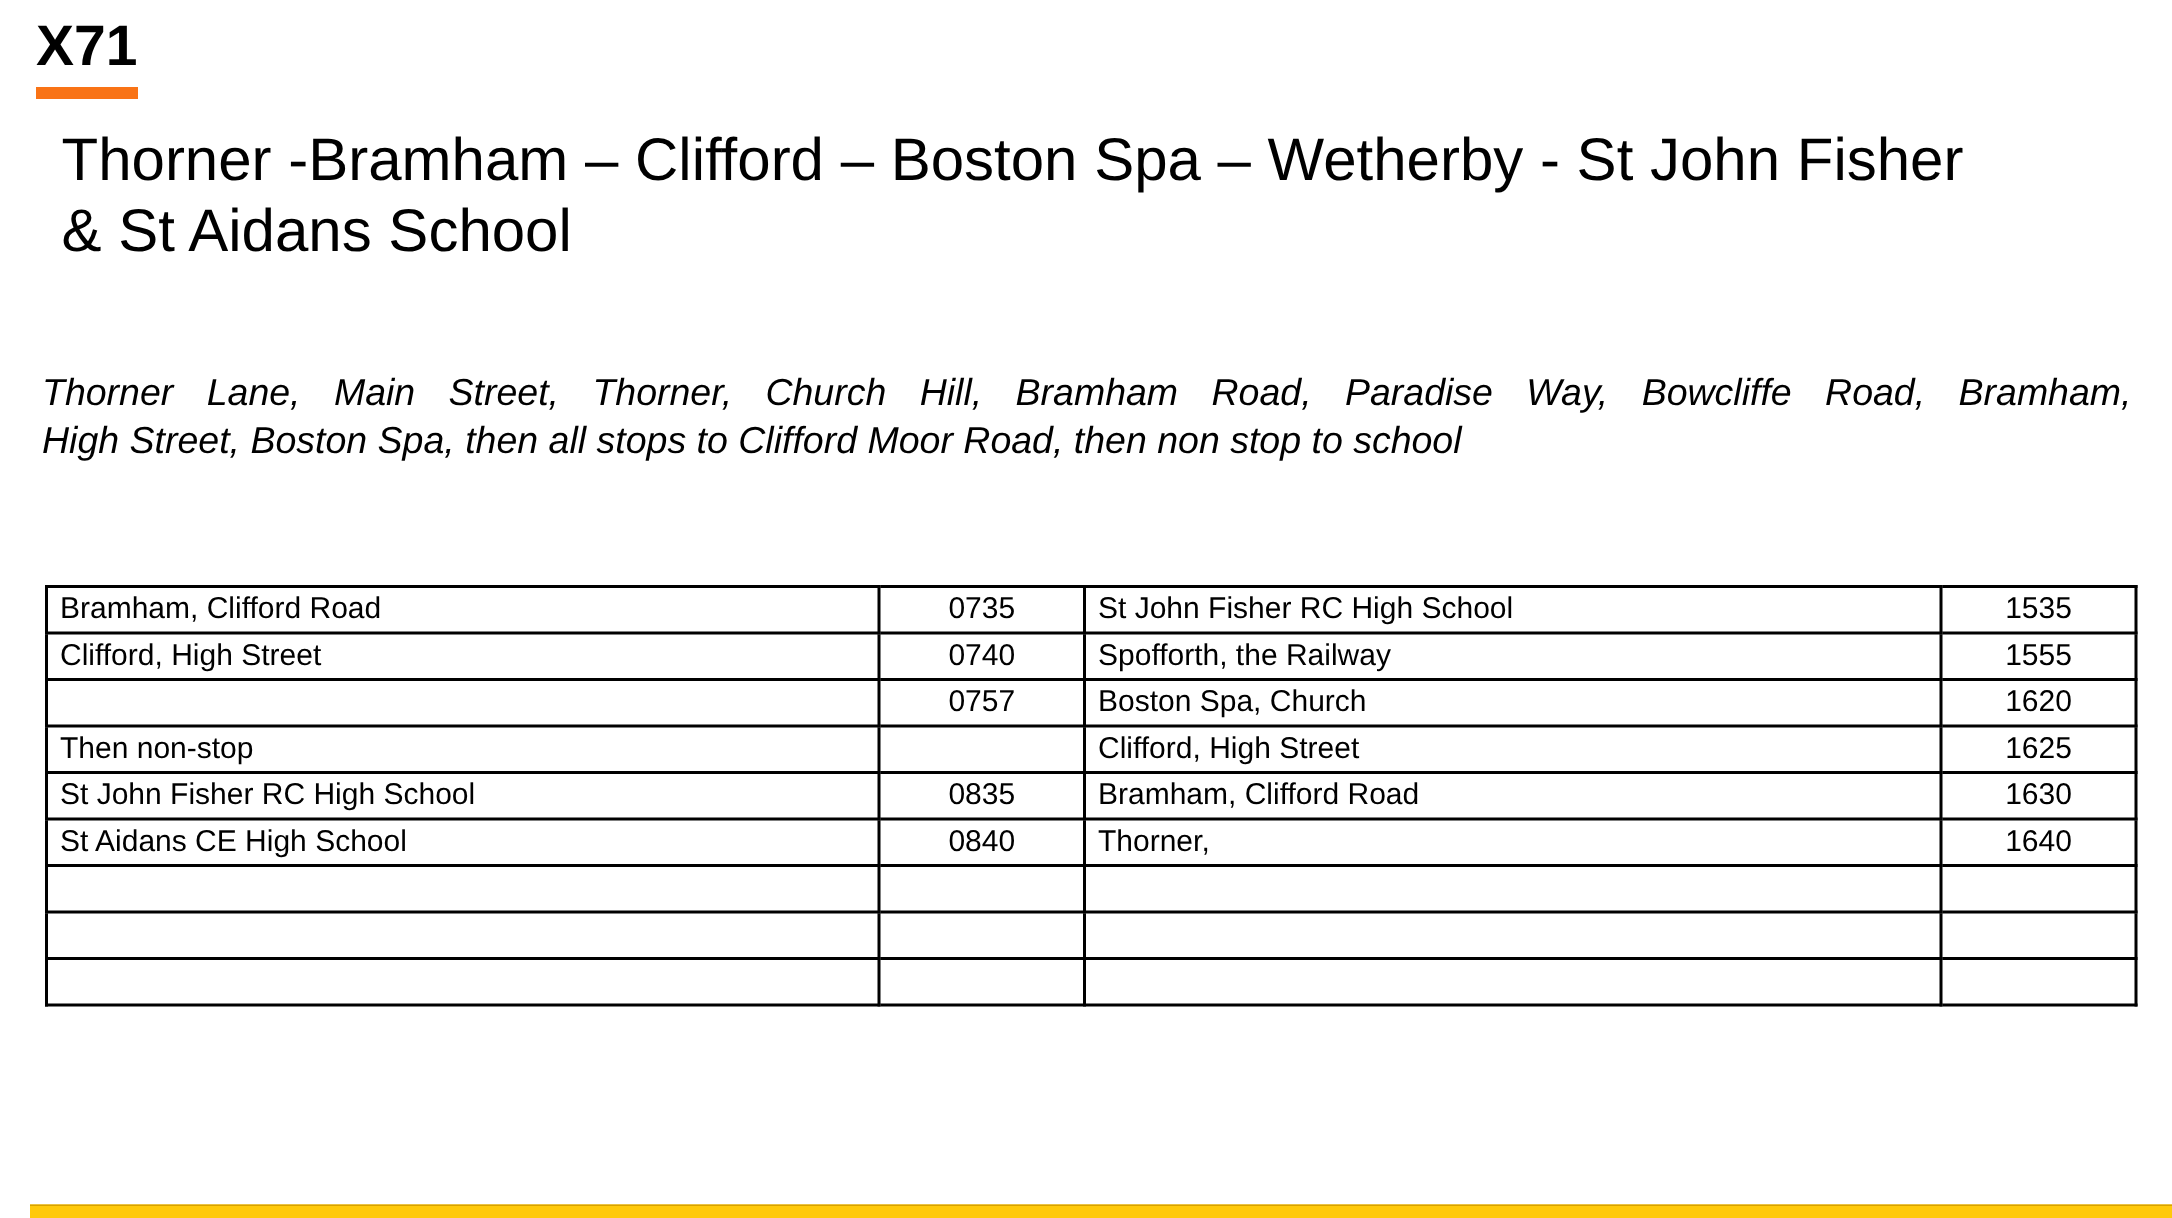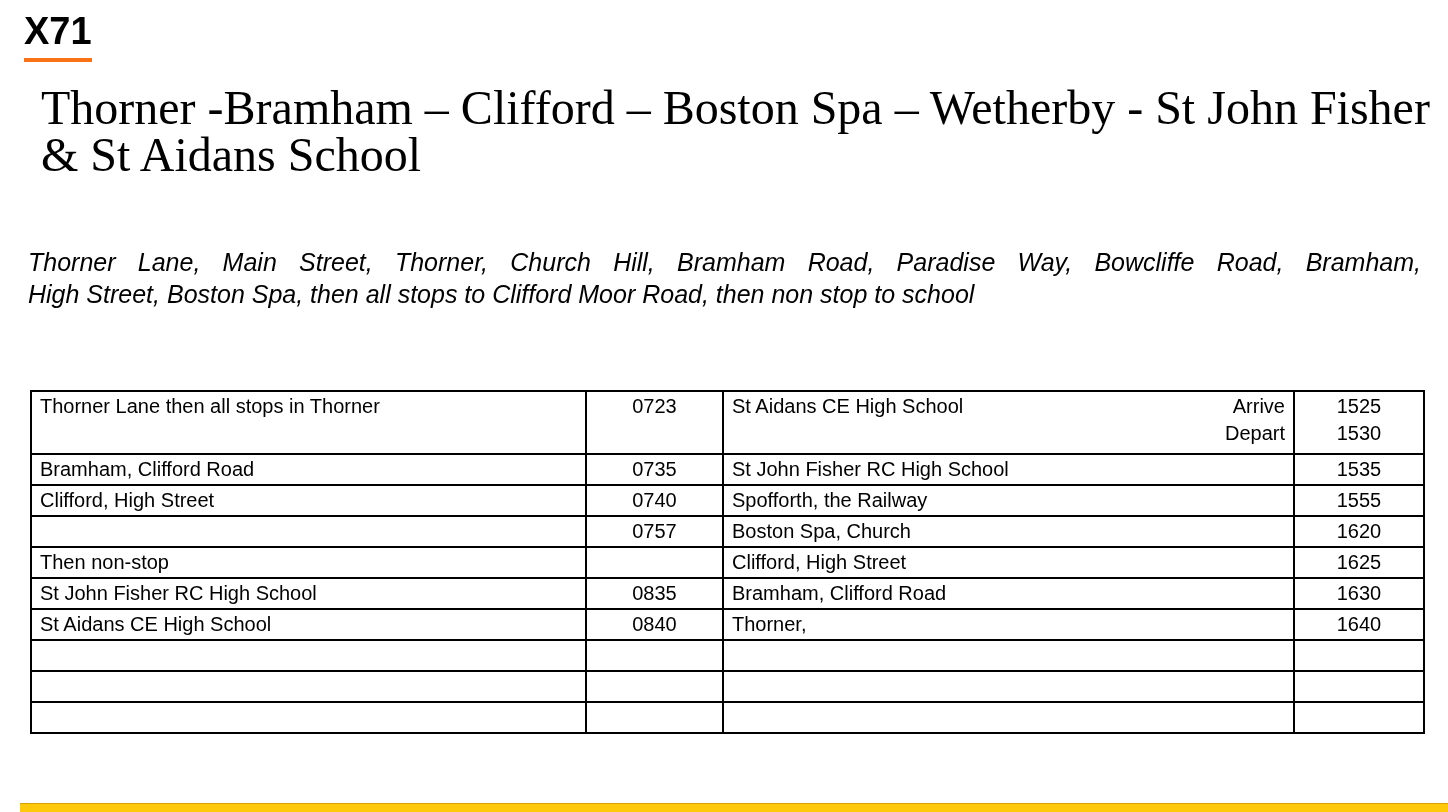--- a/index.html
+++ b/index.html
@@ -11,33 +11,32 @@
     font-family: "Liberation Sans", sans-serif;
     overflow: hidden;
   }
   .route-number {
     position: absolute;
     top: 12px;
     left: 24px;
     display: inline-block;
     font-size: 38px;
     font-weight: bold;
-    border-bottom: 4px solid #f97316;
+    border-bottom: 8px solid #f97316;
     padding-bottom: 8px;
     line-height: 1;
   }
   .route-title {
     position: absolute;
     top: 84px;
     left: 41px;
-    font-size: 48px;
+    font-size: 40px;
     font-weight: normal;
     line-height: 47px;
     white-space: nowrap;
-    font-family: Liberation Serif, serif;
   }
   .route-desc {
     position: absolute;
     top: 246px;
     left: 28px;
     width: 1393px;
     font-style: italic;
     font-size: 25px;
     line-height: 32px;
   }
@@ -92,35 +91,20 @@
 </div>
 
 <table class="timetable">
   <colgroup>
     <col style="width:555px">
     <col style="width:137px">
     <col style="width:571px">
     <col style="width:130px">
   </colgroup>
   <tbody>
-    <tr class="tall">
-      <td>Thorner Lane then all stops in Thorner</td>
-      <td class="time">0723</td>
-      <td>
-        <div class="split">
-          <span>St Aidans CE High School</span>
-          <span>Arrive</span>
-        </div>
-        <div class="lbl-right">Depart</div>
-      </td>
-      <td class="time">
-        <div>1525</div>
-        <div>1530</div>
-      </td>
-    </tr>
     <tr>
       <td>Bramham, Clifford Road</td>
       <td class="time">0735</td>
       <td>St John Fisher RC High School</td>
       <td class="time">1535</td>
     </tr>
     <tr>
       <td>Clifford, High Street</td>
       <td class="time">0740</td>
       <td>Spofforth, the Railway</td>

